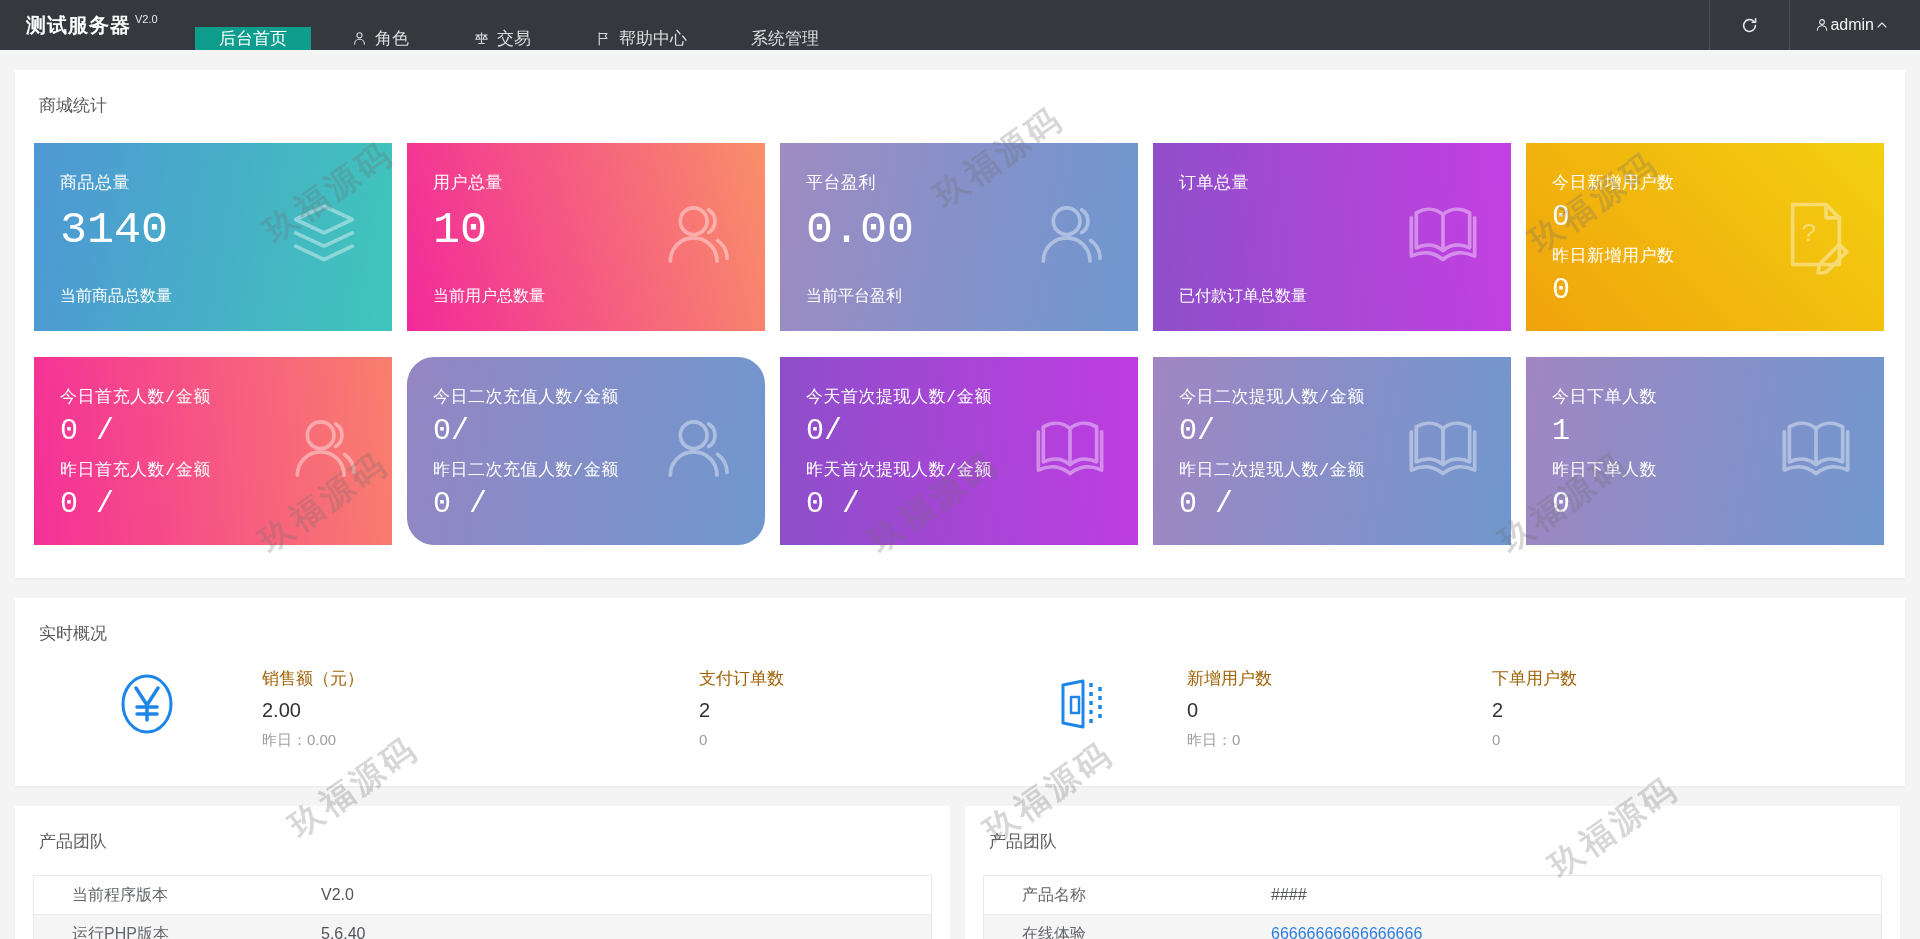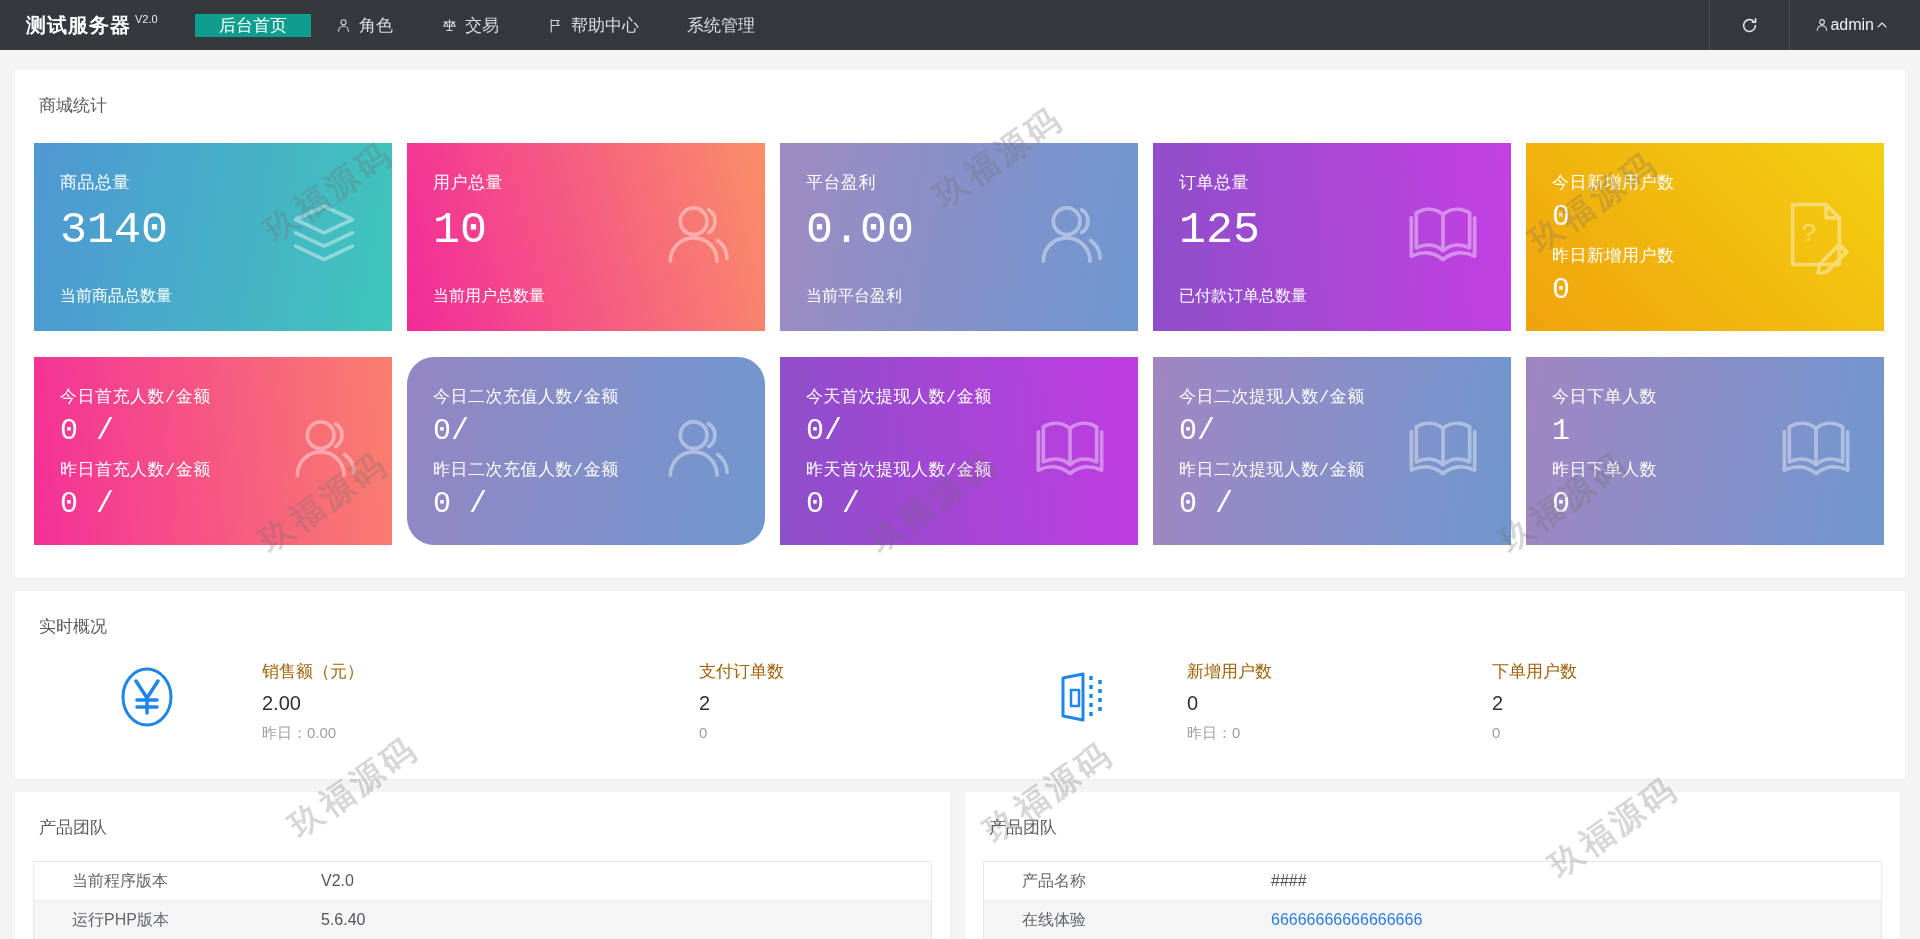--- a/index.html
+++ b/index.html
@@ -4,33 +4,33 @@
 <style>
   * { margin:0; padding:0; box-sizing:border-box; }
   html,body { width:1920px; height:939px; overflow:hidden;
     font-family:"Liberation Sans","DejaVu Sans",sans-serif; background:#f4f4f5; }
 
   
   .navbar { height:50px; background:#35393e; display:flex; align-items:stretch; color:#e3e5e7; position:relative; z-index:5; }
   .brand { display:flex; align-items:center; padding:0 34px 0 26px; min-width:195px; }
   .brand-name { font-size:20px; font-weight:bold; color:#fff; letter-spacing:1px; }
   .brand-ver { font-size:11px; color:#e8eaec; margin:-12px 0 0 4px; }
-  .nav-items { display:flex; align-items:center; }
+  .nav-items { display:flex; align-items:flex-end;gap:16px; }
   .nav-item { display:flex; align-items:center; gap:7px; padding:0 24px; font-size:17px; color:#dcdee0; cursor:pointer; }
   .nav-item.active { background:#0f9d8e; color:#fff; }
   .nav-item svg { width:17px; height:17px; stroke:#d3d6d8; fill:none; stroke-width:1.6; stroke-linecap:round; stroke-linejoin:round; }
   .nav-right { margin-left:auto; display:flex; align-items:stretch; }
   .nav-refresh { display:flex; align-items:center; padding:0 30px; border-left:1px solid rgba(255,255,255,0.10); border-right:1px solid rgba(255,255,255,0.10); cursor:pointer; }
   .nav-refresh svg { width:19px; height:19px; stroke:#e6e8ea; fill:none; stroke-width:2; stroke-linecap:round; stroke-linejoin:round; }
   .nav-user { display:flex; align-items:center; gap:0; padding:0 30px 0 24px; font-size:16px; color:#f0f1f2; cursor:pointer; }
   .nav-user svg { width:16px; height:16px; stroke:#e6e8ea; fill:none; stroke-width:1.6; stroke-linecap:round; stroke-linejoin:round; }
 
   
   .page { padding:20px 15px 0 15px; position:relative; }
-  .panel { background:#fff; box-shadow:0 1px 2px rgba(0,0,0,0.04); margin-bottom:13px; }
+  .panel { background:#fff; box-shadow:0 1px 2px rgba(0,0,0,0.04); margin-bottom:20px; }
   .panel-title { font-size:17px; color:#5c5c5c; padding:24px 0 0 24px; }
 
   
   .cards-row { display:flex; gap:15px; padding:0 19px; margin-top:26px;font-family:Liberation Mono, monospace; }
   .cards-row.last { padding-bottom:33px; }
   .card { width:358px; height:188px; position:relative; color:#fff; padding:28px 26px; overflow:hidden; }
   .c-label { font-size:17px; letter-spacing:0.5px; }
   .c-big { font-size:45px; font-weight:400; margin-top:14px; line-height:1; }
   .c-sub { position:absolute; left:26px; bottom:24px; font-size:16px; }
   .c-mid { font-size:30px; font-weight:400; margin-top:8px; line-height:1; }
@@ -170,21 +170,20 @@
         <div class="c-sub">当前平台盈利</div>
         <span class="card-icon"><svg viewBox="0 0 24 24">
               <circle cx="11" cy="8" r="4"></circle>
               <path d="M4 20c0-3.9 3.1-7 7-7s7 3.1 7 7"></path>
               <path d="M15.5 4.6a4 4 0 0 1 0 6.8"></path>
               <path d="M18.2 13.8c1.7 1.2 2.8 3.2 2.8 5.4"></path>
             </svg></span>
       </div>
       <div class="card" style="background: linear-gradient(85deg, rgb(142, 79, 201), rgb(196, 63, 226));">
         <div class="c-label">订单总量</div>
-        <div class="c-big">125</div>
         <div class="c-sub">已付款订单总数量</div>
         <span class="card-icon"><svg viewBox="0 0 24 24">
               <path d="M4 5.5C6.5 4 9.5 4 12 6c2.5-2 5.5-2 8-.5V16c-2.5-1.2-5.5-1.2-8 .8-2.5-2-5.5-2-8-.8z"></path>
               <path d="M12 6v10.8"></path>
               <path d="M2.5 7v11.5c3-1.5 6.5-1.5 9.5 1 3-2.5 6.5-2.5 9.5-1V7"></path>
             </svg></span>
       </div>
       <div class="card" style="background: linear-gradient(45deg, rgb(240, 163, 12), rgb(243, 208, 17));">
         <div class="c-label">今日新增用户数</div>
         <div class="c-mid">0</div>

